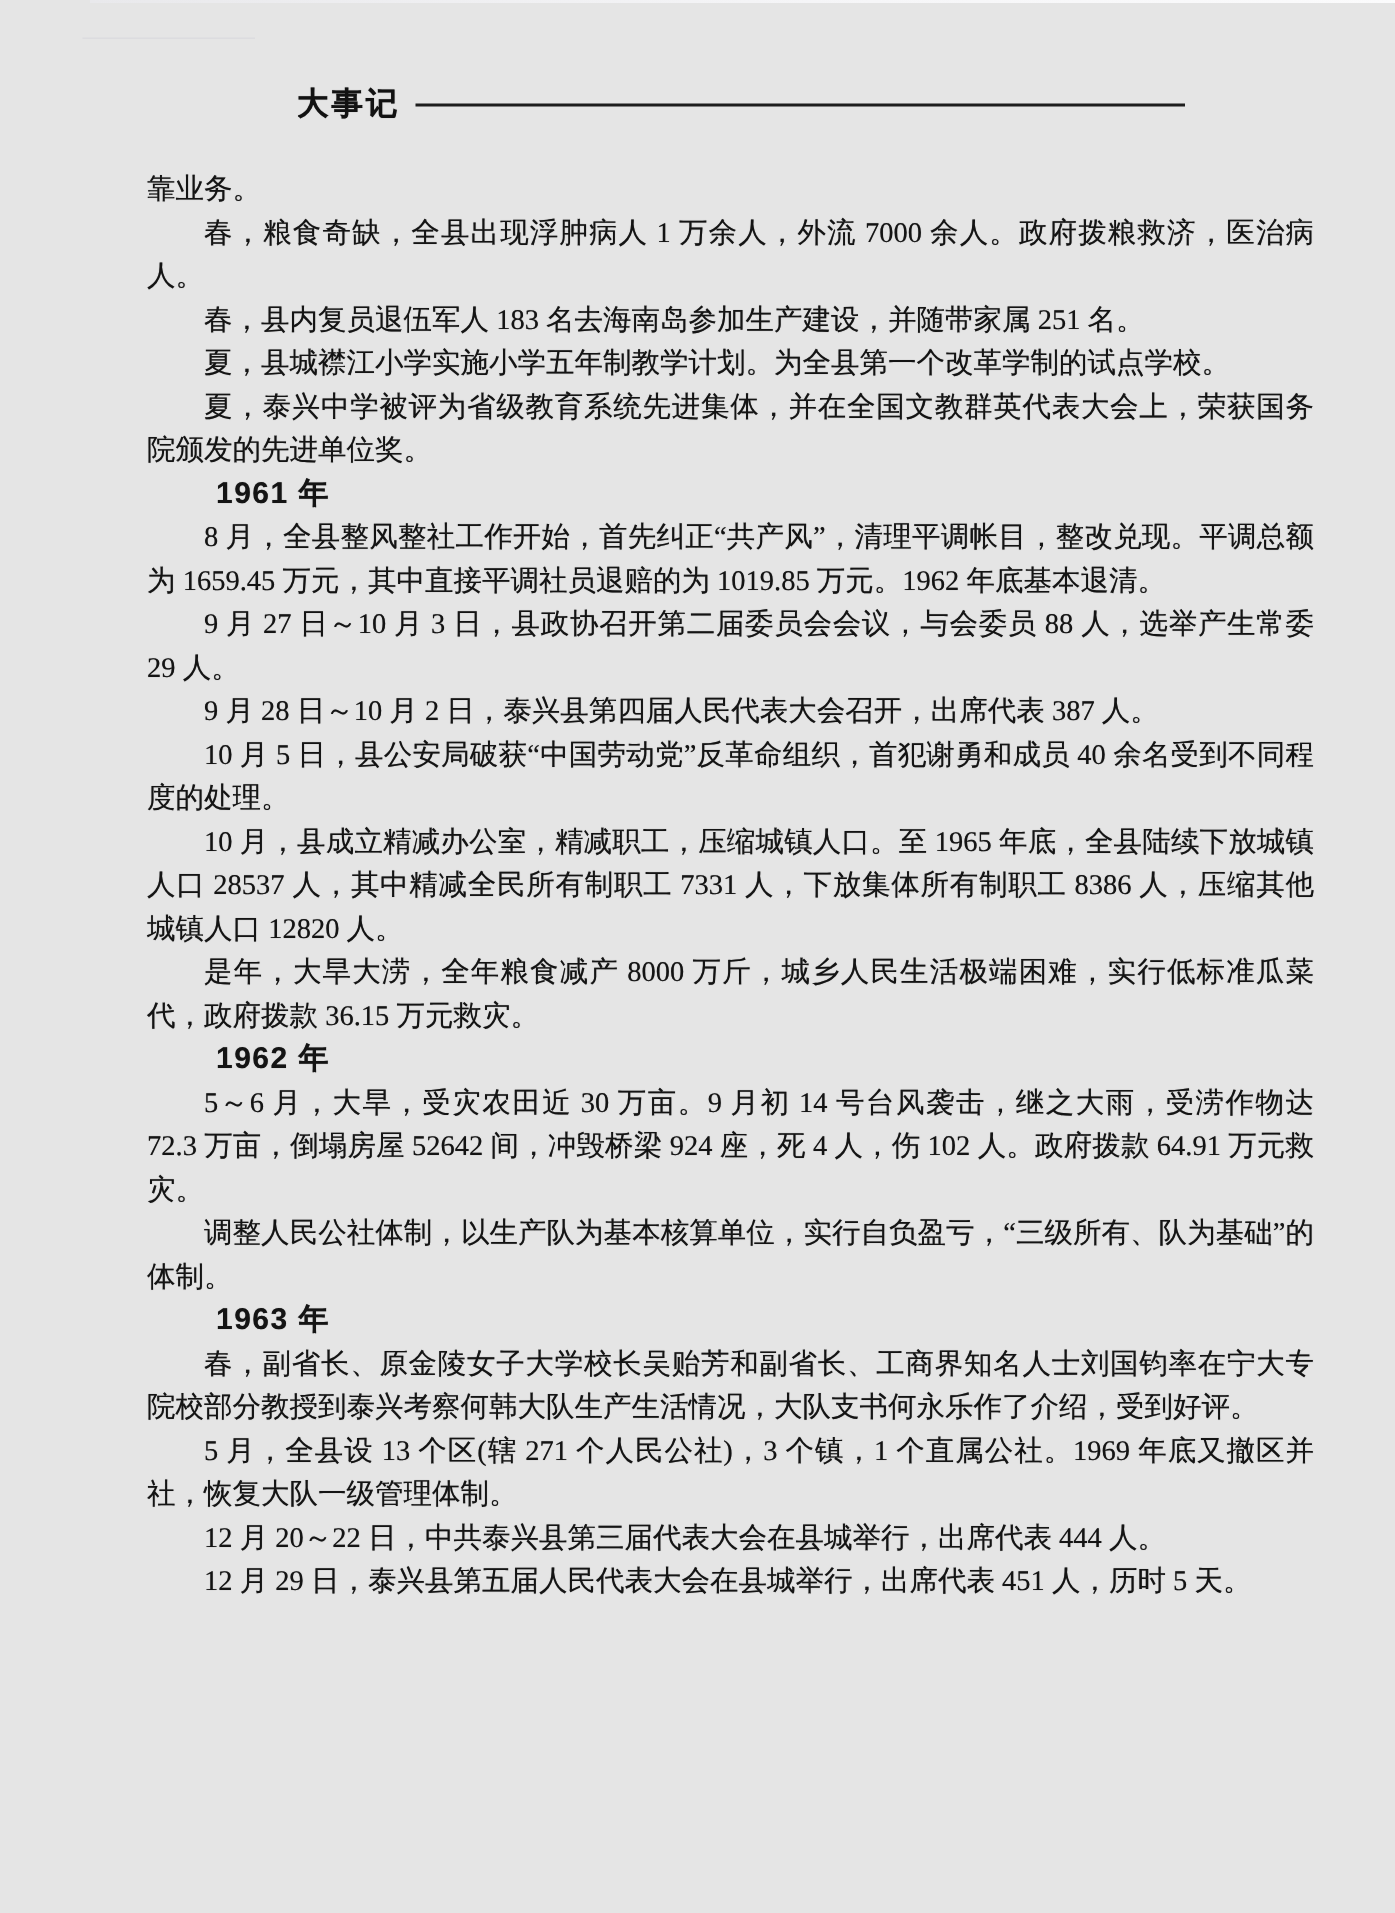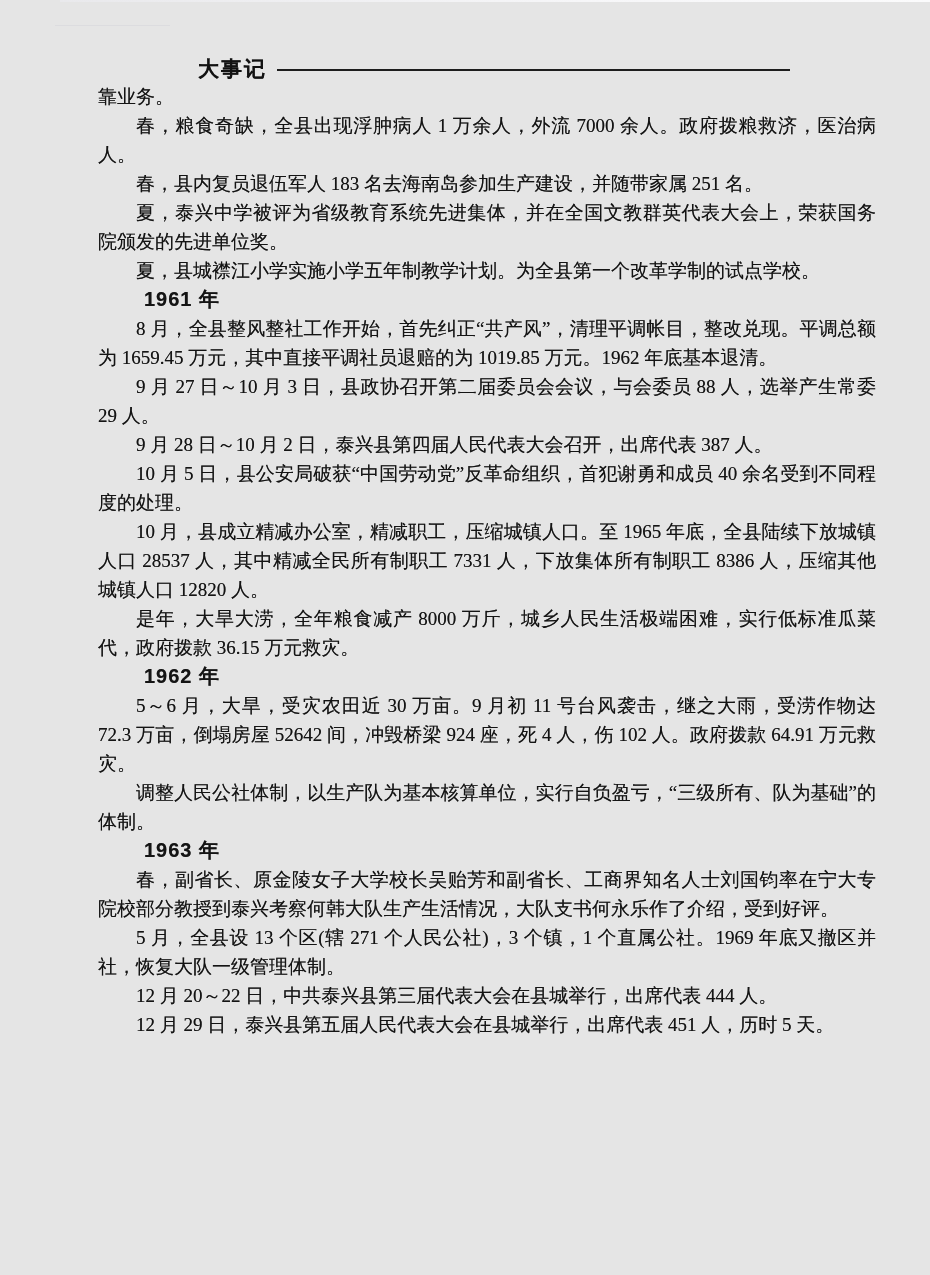--- a/index.html
+++ b/index.html
@@ -49,21 +49,21 @@
   .running-head .head-rule {
     flex: 1;
     height: 2px;
     background: #1d1d1d;
     margin-left: 10px;
     margin-top: 2px;
   }
   .content {
     position: absolute;
     left: 98px;
-    top: 82px;
+    top: 112px;
     width: 778px;
     font-size: 19px;
     line-height: 29px;
     text-align: justify;
     text-shadow: 0 0 0.5px rgba(0,0,0,0.55);
   }
   .content p {
     margin: 0;
     text-indent: 2em;
   }
@@ -88,31 +88,31 @@
 
   <div class="running-head">
     <span class="head-title">大事记</span>
     <span class="head-rule"></span>
   </div>
 
   <div class="content">
       <p class="continuation">靠业务。</p>
       <p class="para">春，粮食奇缺，全县出现浮肿病人 1 万余人，外流 7000 余人。政府拨粮救济，医治病人。</p>
       <p class="para">春，县内复员退伍军人 183 名去海南岛参加生产建设，并随带家属 251 名。</p>
+      <p class="para">夏，县城襟江小学实施小学五年制教学计划。为全县第一个改革学制的试点学校。</p>
       <p class="para">夏，泰兴中学被评为省级教育系统先进集体，并在全国文教群英代表大会上，荣获国务院颁发的先进单位奖。</p>
-      <p class="para">夏，县城襟江小学实施小学五年制教学计划。为全县第一个改革学制的试点学校。</p>
       <p class="year">1961 年</p>
       <p class="para">8 月，全县整风整社工作开始，首先纠正“共产风”，清理平调帐目，整改兑现。平调总额为 1659.45 万元，其中直接平调社员退赔的为 1019.85 万元。1962 年底基本退清。</p>
       <p class="para">9 月 27 日～10 月 3 日，县政协召开第二届委员会会议，与会委员 88 人，选举产生常委 29 人。</p>
       <p class="para">9 月 28 日～10 月 2 日，泰兴县第四届人民代表大会召开，出席代表 387 人。</p>
       <p class="para">10 月 5 日，县公安局破获“中国劳动党”反革命组织，首犯谢勇和成员 40 余名受到不同程度的处理。</p>
       <p class="para">10 月，县成立精减办公室，精减职工，压缩城镇人口。至 1965 年底，全县陆续下放城镇人口 28537 人，其中精减全民所有制职工 7331 人，下放集体所有制职工 8386 人，压缩其他城镇人口 12820 人。</p>
       <p class="para">是年，大旱大涝，全年粮食减产 8000 万斤，城乡人民生活极端困难，实行低标准瓜菜代，政府拨款 36.15 万元救灾。</p>
       <p class="year">1962 年</p>
-      <p class="para">5～6 月，大旱，受灾农田近 30 万亩。9 月初 11 号台风袭击，继之大雨，受涝作物达 72.3 万亩，倒塌房屋 52642 间，冲毁桥梁 924 座，死 4 人，伤 102 人。政府拨款 64.91 万元救灾。</p>
+      <p class="para">5～6 月，大旱，受灾农田近 30 万亩。9 月初 14 号台风袭击，继之大雨，受涝作物达 72.3 万亩，倒塌房屋 52642 间，冲毁桥梁 924 座，死 4 人，伤 102 人。政府拨款 64.91 万元救灾。</p>
       <p class="para">调整人民公社体制，以生产队为基本核算单位，实行自负盈亏，“三级所有、队为基础”的体制。</p>
       <p class="year">1963 年</p>
       <p class="para">春，副省长、原金陵女子大学校长吴贻芳和副省长、工商界知名人士刘国钧率在宁大专院校部分教授到泰兴考察何韩大队生产生活情况，大队支书何永乐作了介绍，受到好评。</p>
       <p class="para">5 月，全县设 13 个区(辖 271 个人民公社)，3 个镇，1 个直属公社。1969 年底又撤区并社，恢复大队一级管理体制。</p>
       <p class="para">12 月 20～22 日，中共泰兴县第三届代表大会在县城举行，出席代表 444 人。</p>
       <p class="para">12 月 29 日，泰兴县第五届人民代表大会在县城举行，出席代表 451 人，历时 5 天。</p>
     </div>
 </div>
 
 </body></html>

